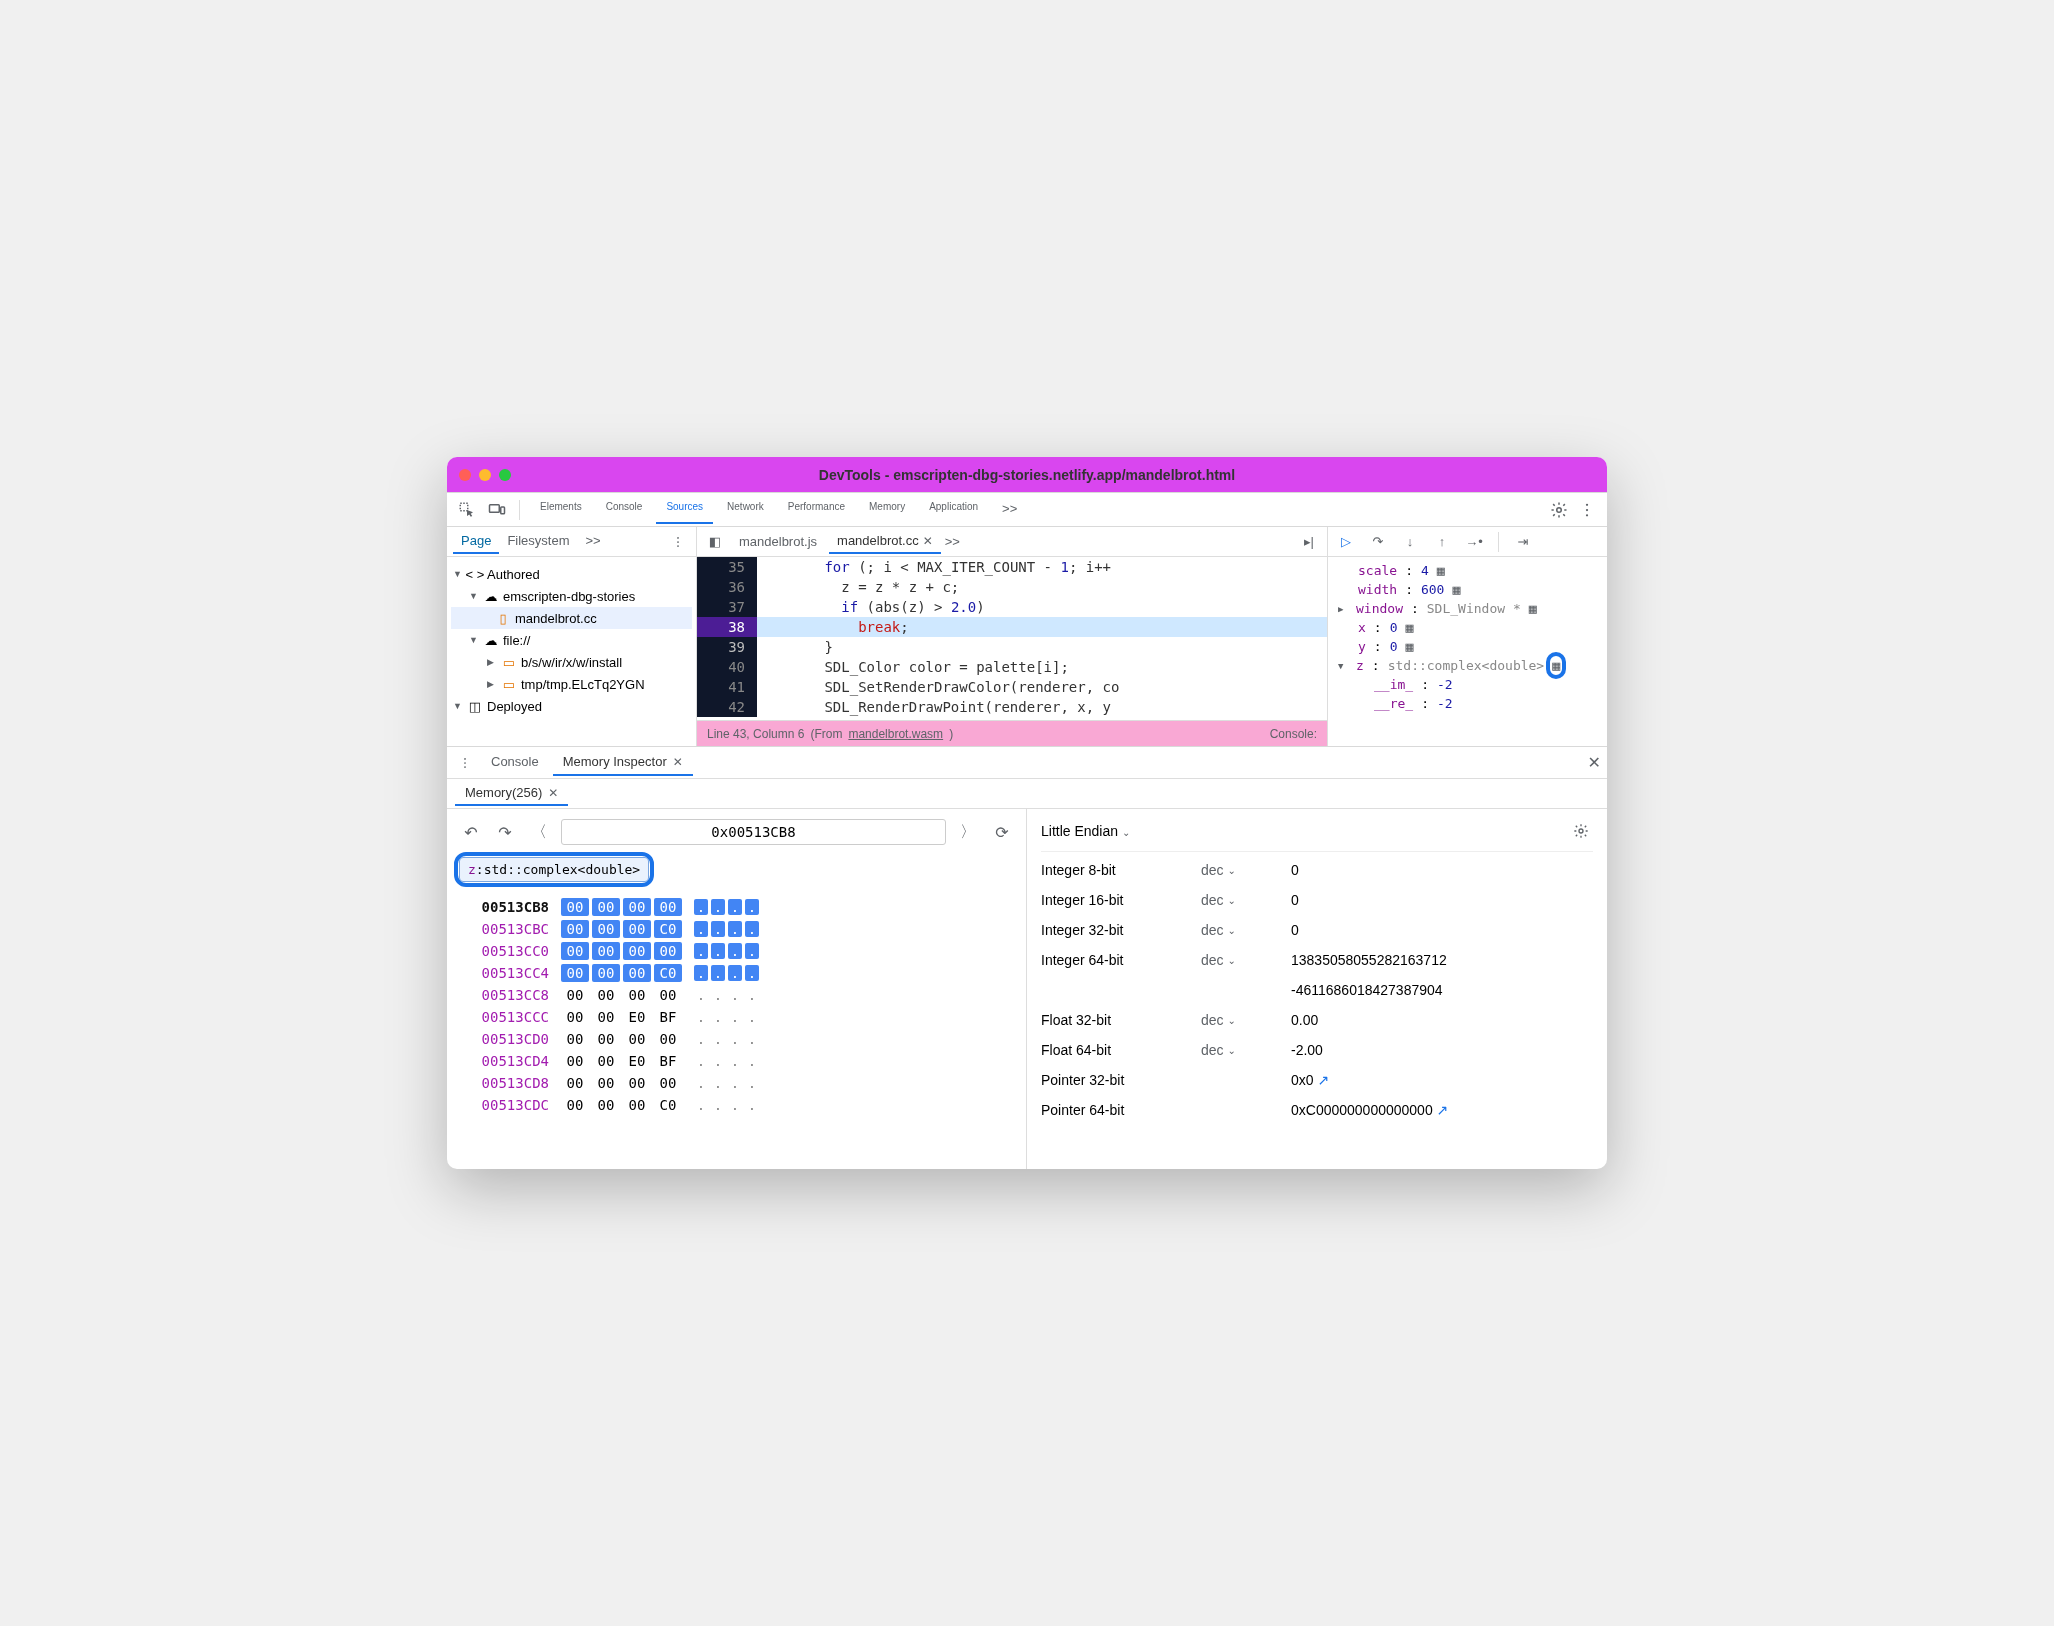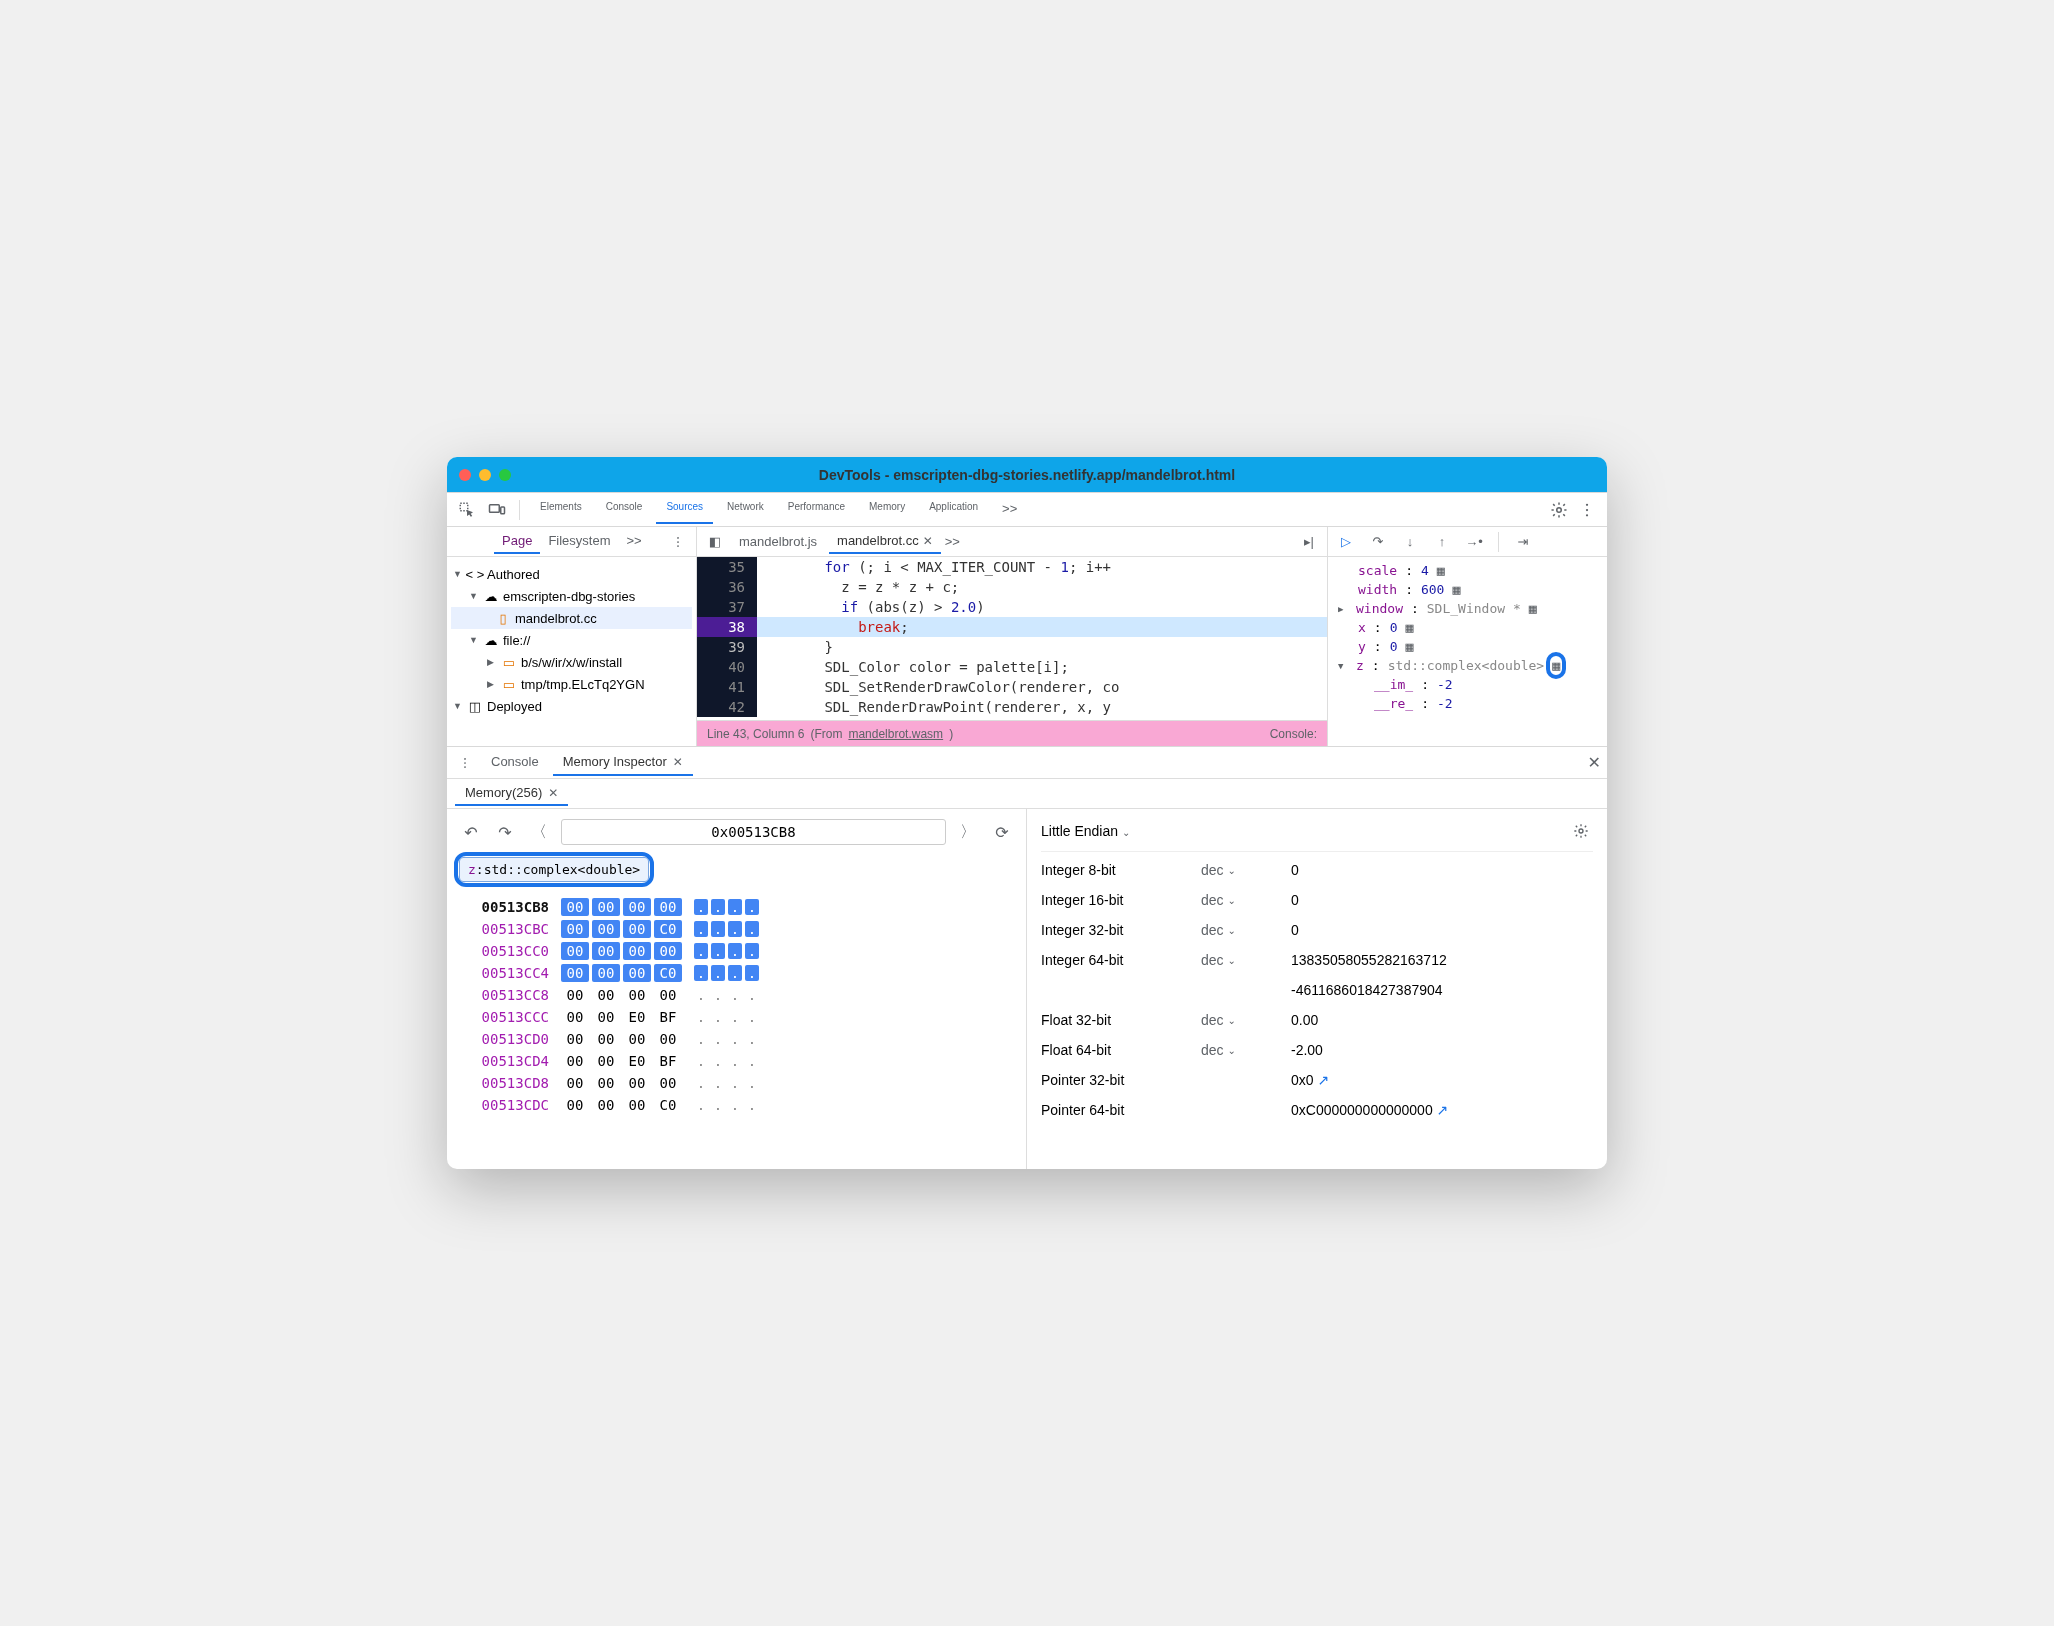--- a/index.html
+++ b/index.html
@@ -1,34 +1,34 @@
 <!DOCTYPE html>
 <html><head>
 <meta charset="utf-8">
 <style>
 * { box-sizing: border-box; margin: 0; padding: 0; }
 body { font-family: -apple-system, BlinkMacSystemFont, "Segoe UI", Helvetica, Arial, sans-serif; background: #f0f0f0; display: flex; align-items: center; justify-content: center; min-height: 100vh; padding: 40px; }
 .window { width: 1160px; background: #fff; border-radius: 10px; box-shadow: 0 20px 60px rgba(0,0,0,0.25); overflow: hidden; display: flex; flex-direction: column; }
-.titlebar { height: 36px; background: #0ea5e9; border-bottom: 1px solid #d9d9d9; display: flex; align-items: center; padding: 0 12px; position: relative; }
+.titlebar { height: 36px; background: #d946ef; border-bottom: 1px solid #d9d9d9; display: flex; align-items: center; padding: 0 12px; position: relative; }
 .traffic { display: flex; gap: 8px; }
 .dot { width: 12px; height: 12px; border-radius: 50%; }
 .dot.r{background:#ff5f57}.dot.y{background:#febc2e}.dot.g{background:#28c840}
 .titlebar-title { position:absolute; left:0; right:0; text-align:center; font-size:14px; font-weight:600; color:#333; pointer-events:none;}
 .toolbar { height: 34px; border-bottom:1px solid #d9d9d9; display:flex; align-items:center; padding:0 8px; gap:6px; }
 .tb-icon { width:24px; height:24px; display:flex; align-items:center; justify-content:center; color:#5f6368; cursor:pointer; }
 .tb-sep { width:1px; height:20px; background:#ddd; margin:0 4px; }
 .tabs { display:flex; gap:4px; flex:1; }
 .tab { padding:6px 10px; font-size:10px; color:#5f6368; cursor:pointer; border-bottom:2px solid transparent; }
 .tab.active { color:#1a73e8; border-bottom-color:#1a73e8; }
 .tb-right { margin-left:auto; display:flex; gap:4px; align-items:center; }
 .main { display:flex; height:220px; border-bottom:1px solid #d9d9d9; }
 .sidebar { width:250px; border-right:1px solid #ddd; display:flex; flex-direction:column; font-size:13px; }
 .sb-tabs { display:flex; align-items:center; border-bottom:1px solid #ddd; padding:0 6px; height:30px; }
 .sb-tab { padding:4px 8px; color:#5f6368; cursor:pointer; border-bottom:2px solid transparent; }
-.sb-tab.active{ color:#701a75; border-bottom-color:#1a73e8;margin-left:41px; }
+.sb-tab.active{ color:#0369a1; border-bottom-color:#1a73e8; }
 .tree { padding:6px 4px; overflow:hidden; }
 .tree-row{ display:flex; align-items:center; gap:4px; padding:3px 2px; white-space:nowrap; cursor:pointer;}
 .tree-row.sel{ background:#e8f0fe; }
 .indent{display:inline-block;}
 .tri{ width:10px; color:#5f6368; font-size:9px;}
 .fi{ width:16px; height:16px; display:inline-flex; align-items:center; justify-content:center;}
 .editor { flex:1; display:flex; flex-direction:column; background:#fff; min-width:0;}
 .ed-tabs{ height:30px; border-bottom:1px solid #ddd; display:flex; align-items:center; padding:0 6px; font-size:13px; gap:4px;}
 .ed-tab{ padding:4px 8px; color:#5f6368; display:flex; align-items:center; gap:4px; cursor:pointer;}
 .ed-tab.active{ color:#333; border-bottom:2px solid #1a73e8;}

